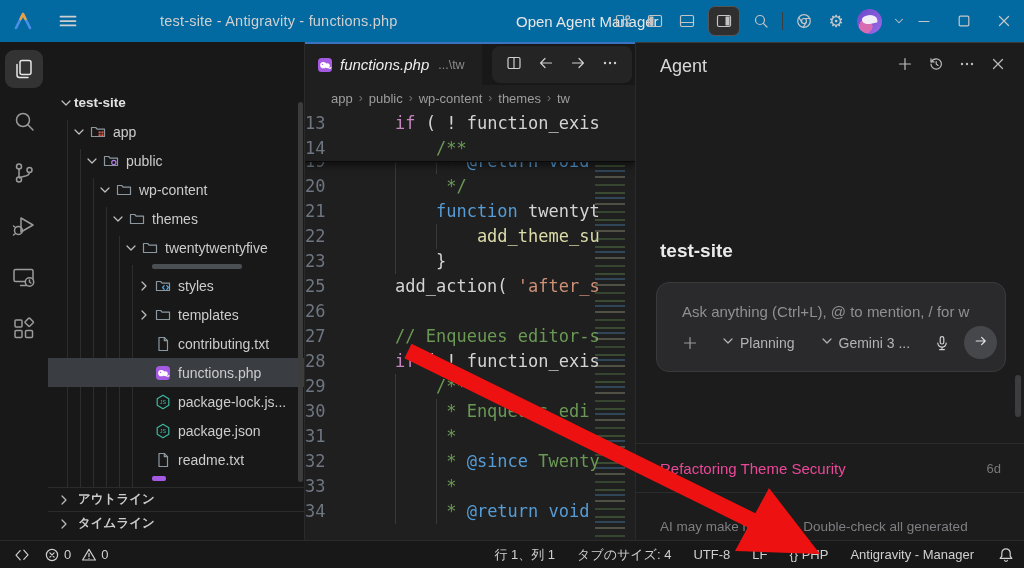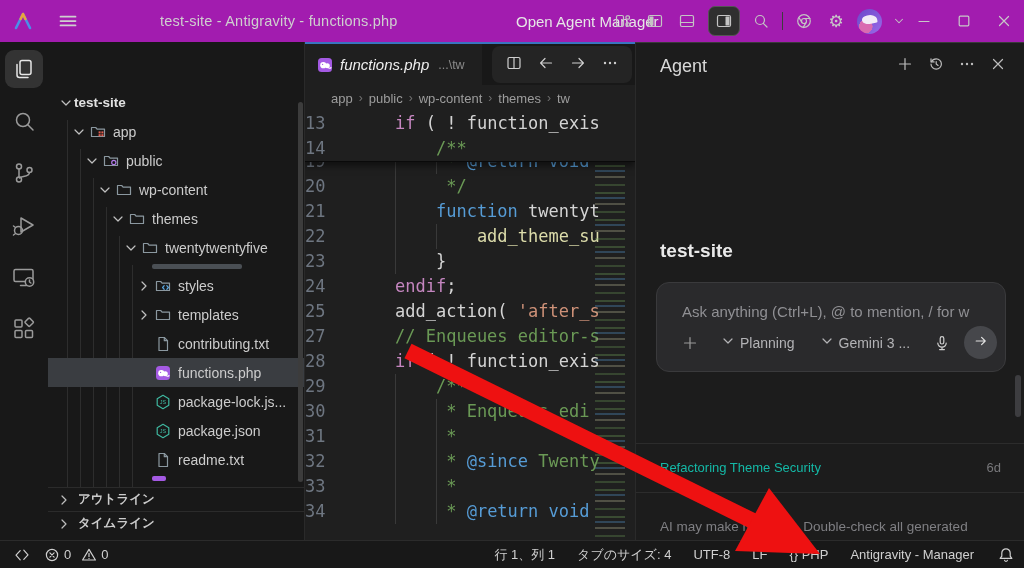--- a/index.html
+++ b/index.html
@@ -1,21 +1,21 @@
 <!DOCTYPE html>
 <html><head>
 <meta charset="utf-8">
 <style>
   * { margin:0; padding:0; box-sizing:border-box; }
   html,body { width:1024px; height:568px; overflow:hidden; background:#111; }
   body { font-family:"Liberation Sans", sans-serif; }
   .app { position:relative; width:1024px; height:568px; background:#1f1f1f; overflow:hidden; }
 
   
-  .titlebar { position:absolute; left:0; top:0; width:1024px; height:42px; background:#a21caf; display:flex; align-items:center; z-index:5; }
+  .titlebar { position:absolute; left:0; top:0; width:1024px; height:42px; background:#0369a1; display:flex; align-items:center; z-index:5; }
   .logo { width:22px; height:22px; margin-left:12px; }
   .hamburger { margin-left:22px; color:#cfcfcf; width:24px; height:24px; display:flex; align-items:center; justify-content:center; }
   .tb-title { position:absolute; left:160px; top:0; height:42px; display:flex; align-items:center; color:#cfcfcf; font-size:14.5px; letter-spacing:.2px; }
   .tb-agent { position:absolute; left:516px; top:0; height:42px; display:flex; align-items:center; color:#e6e6e6; font-size:15px; }
   .tb-icons { position:absolute; left:612px; top:0; height:42px; display:flex; align-items:center; gap:10px; color:#c4c4c4; }
   .tb-ic { width:22px; height:22px; display:flex; align-items:center; justify-content:center; }
   .tb-ic.boxed { width:32px; height:30px; background:#2f2f2f; border:1px solid #555; border-radius:7px; }
   .tb-divider { width:1px; height:18px; background:#3d3d3d; }
   .gear-glyph { font-size:17px; color:#c8c8c8; line-height:1; }
   .avatar { width:25px; height:25px; border-radius:50%; background:radial-gradient(circle at 35% 70%, #d96bb1 0 28%, transparent 29%), linear-gradient(135deg,#6a49c9,#9a6ae8); position:relative; overflow:hidden; }
@@ -83,21 +83,21 @@
   .ag-heading { position:absolute; left:24px; top:198px; color:#eaeaea; font-size:19px; font-weight:bold; }
   .ag-input { position:absolute; left:20px; top:240px; width:350px; height:90px; background:#2a2a2c; border:1px solid #3a3a3c; border-radius:13px; }
   .ag-placeholder { position:absolute; left:25px; top:20px; color:#909094; font-size:15px; white-space:nowrap; overflow:hidden; width:310px; }
   .ag-controls { position:absolute; left:25px; right:14px; bottom:12px; display:flex; align-items:center; color:#a8a8ab; font-size:14px; }
   .ag-plus { color:#9a9a9a; margin-right:22px; display:flex; }
   .ag-dd { display:flex; align-items:center; gap:4px; margin-right:24px; color:#b3b3b6; white-space:nowrap; }
   .ag-mic { margin-left:auto; margin-right:14px; color:#d0d0d0; display:flex; }
   .ag-send { width:33px; height:33px; border-radius:50%; background:#46474b; display:flex; align-items:center; justify-content:center; color:#e2e2e2; flex:none; }
   .ag-sep { position:absolute; left:0; width:100%; height:1px; background:#2c2c2c; }
   .ag-history { position:absolute; left:24px; top:418px; width:341px; display:flex; align-items:center; }
-  .ag-hist-title { color:#14b8a6; font-size:13px; }
+  .ag-hist-title { color:#ec4899; font-size:15px; }
   .ag-hist-age { margin-left:auto; color:#77777a; font-size:13px; }
   .ag-disclaimer { position:absolute; left:24px; top:477px; width:345px; color:#7f7f83; font-size:13.5px; white-space:nowrap; overflow:hidden; }
   .ag-thumb { position:absolute; right:3px; top:333px; width:6px; height:42px; background:#3d3d40; border-radius:3px; }
 
   
   .statusbar { position:absolute; left:0; top:540px; width:1024px; height:28px; background:#181818; border-top:1px solid #2b2b2b; display:flex; align-items:center; color:#d0d0d0; font-size:13px; z-index:20; }
   .st-left { display:flex; align-items:center; gap:14px; margin-left:14px; }
   .st-probs { display:flex; align-items:center; gap:4px; }
   .st-right { margin-left:auto; display:flex; align-items:center; gap:22px; margin-right:10px; white-space:nowrap; }
   .st-item { display:flex; align-items:center; }
@@ -486,22 +486,22 @@
           <div class="code-row"><span class="gutter">14</span><span class="codetext"><span class="tk-cm" style="position: relative;">    /**</span></span></div>
         </div>
       <div class="partial" id="partialrow">
           <div class="code-row"><span class="gutter">19</span><span class="codetext"><span class="iguide" style="left: 0ch;"></span><span class="iguide" style="left: 4ch;"></span><span class="tk-cm" style="position: relative;">     * </span><span class="tk-tag" style="position: relative;">@return void</span></span></div>
         </div>
       <div id="coderows">
           <div class="code-row"><span class="gutter">20</span><span class="codetext"><span class="iguide" style="left: 0ch;"></span><span class="tk-cm" style="position: relative;">     */</span></span></div>
           <div class="code-row"><span class="gutter">21</span><span class="codetext"><span class="iguide" style="left: 0ch;"></span><span class="tk-kw2" style="position: relative;">    function</span><span class="tk-pl" style="position: relative;"> twentyt</span></span></div>
           <div class="code-row"><span class="gutter">22</span><span class="codetext"><span class="iguide" style="left: 0ch;"></span><span class="iguide" style="left: 4ch;"></span><span class="tk-fn" style="position: relative;">        add_theme_su</span></span></div>
           <div class="code-row"><span class="gutter">23</span><span class="codetext"><span class="iguide" style="left: 0ch;"></span><span class="tk-pl" style="position: relative;">    }</span></span></div>
-          <div class="code-row"><span class="gutter">24</span><span class="codetext"><span class="tk-kw" style="position: relative;">endif</span><span class="tk-pl" style="position: relative;">;</span></span></div>
           <div class="code-row"><span class="gutter">25</span><span class="codetext"><span class="tk-pl" style="position: relative;">add_action( </span><span class="tk-str" style="position: relative;">'after_s</span></span></div>
+          <div class="code-row"><span class="gutter">26</span><span class="codetext"></span></div>
           <div class="code-row"><span class="gutter">27</span><span class="codetext"><span class="tk-cm" style="position: relative;">// Enqueues editor-s</span></span></div>
           <div class="code-row"><span class="gutter">28</span><span class="codetext"><span class="tk-kw" style="position: relative;">if</span><span class="tk-pl" style="position: relative;"> ( ! </span><span class="tk-pl" style="position: relative;">function_exis</span></span></div>
           <div class="code-row"><span class="gutter">29</span><span class="codetext"><span class="iguide" style="left: 0ch;"></span><span class="tk-cm" style="position: relative;">    /**</span></span></div>
           <div class="code-row"><span class="gutter">30</span><span class="codetext"><span class="iguide" style="left: 0ch;"></span><span class="iguide" style="left: 4ch;"></span><span class="tk-cm" style="position: relative;">     * Enqueues edi</span></span></div>
           <div class="code-row"><span class="gutter">31</span><span class="codetext"><span class="iguide" style="left: 0ch;"></span><span class="iguide" style="left: 4ch;"></span><span class="tk-cm" style="position: relative;">     *</span></span></div>
           <div class="code-row"><span class="gutter">32</span><span class="codetext"><span class="iguide" style="left: 0ch;"></span><span class="iguide" style="left: 4ch;"></span><span class="tk-cm" style="position: relative;">     * </span><span class="tk-tag" style="position: relative;">@since</span><span class="tk-cm" style="position: relative;"> Twenty</span></span></div>
           <div class="code-row"><span class="gutter">33</span><span class="codetext"><span class="iguide" style="left: 0ch;"></span><span class="iguide" style="left: 4ch;"></span><span class="tk-cm" style="position: relative;">     *</span></span></div>
           <div class="code-row"><span class="gutter">34</span><span class="codetext"><span class="iguide" style="left: 0ch;"></span><span class="iguide" style="left: 4ch;"></span><span class="tk-cm" style="position: relative;">     * </span><span class="tk-tag" style="position: relative;">@return void</span></span></div>
         </div>
     </div>

